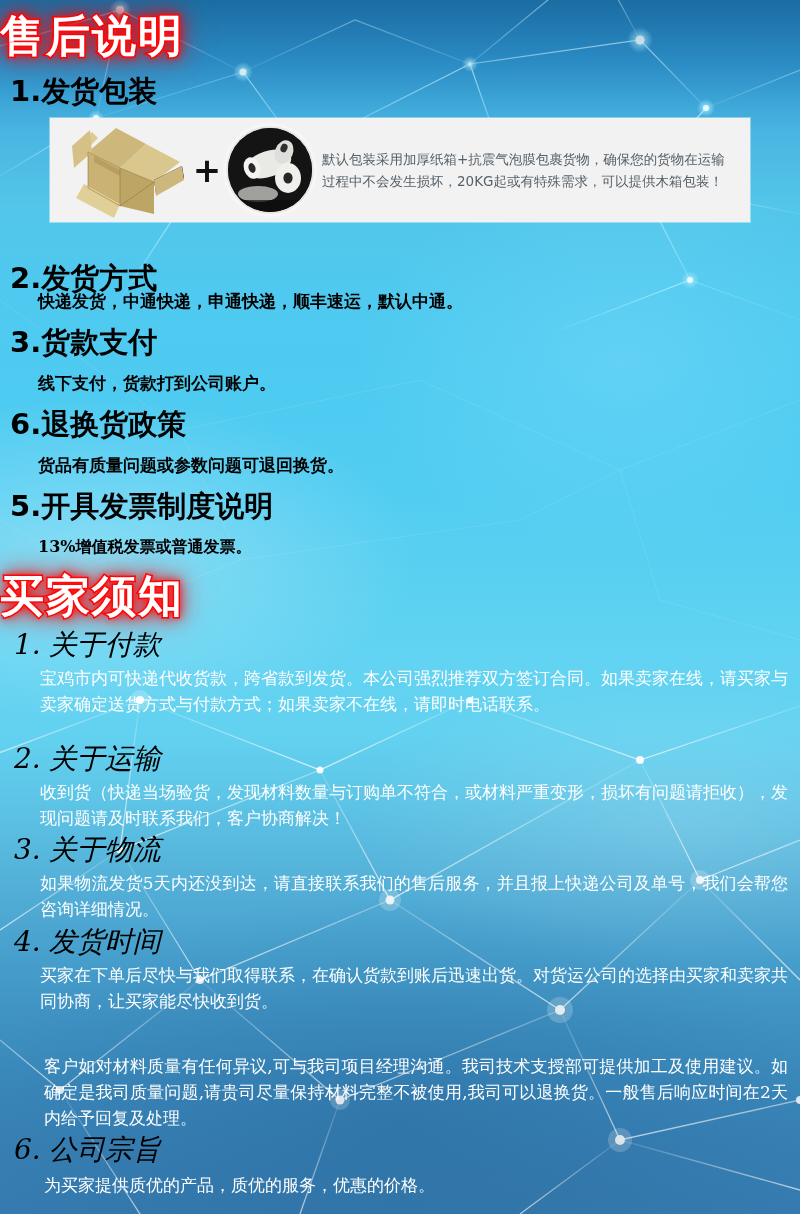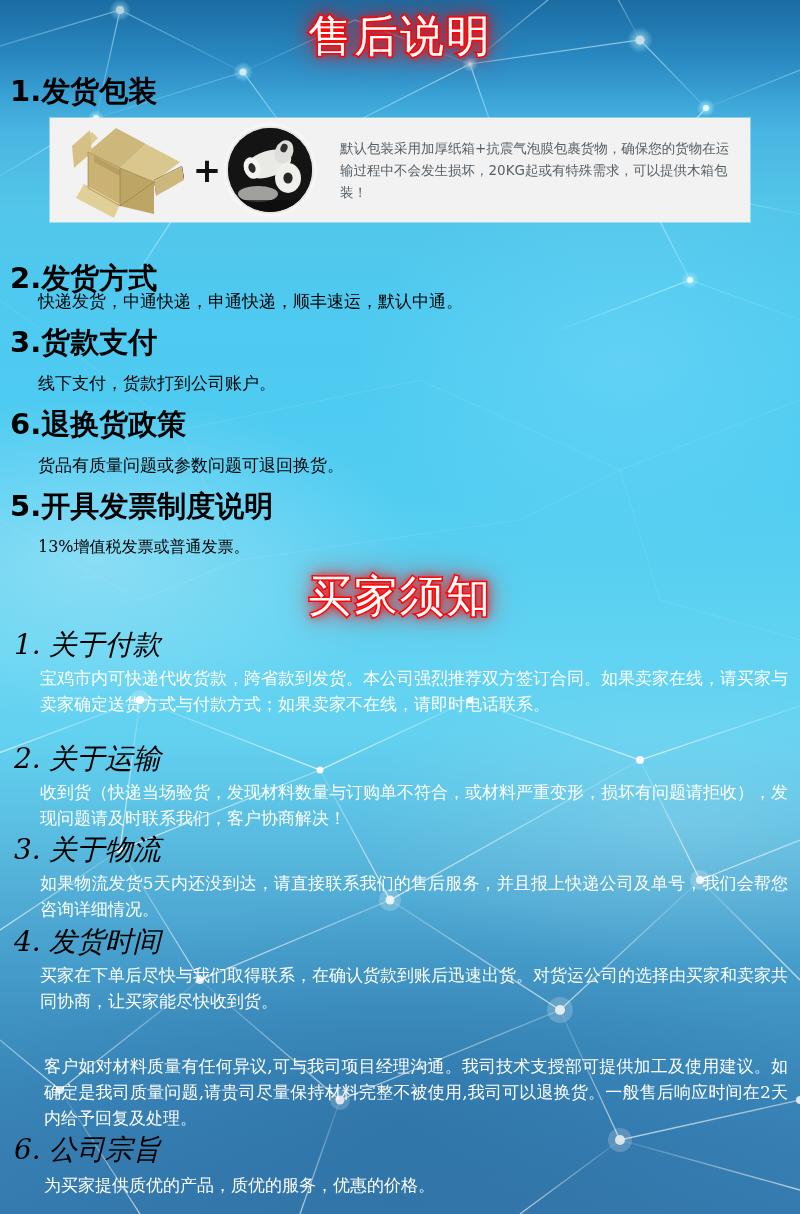--- a/index.html
+++ b/index.html
@@ -43,23 +43,23 @@
   }
   .bg-net{position:absolute;inset:0;}
   .bg-vignette{
     position:absolute;inset:0;
     background:linear-gradient(180deg, rgba(10,60,100,.22) 0%, rgba(0,0,0,0) 9%,
       rgba(0,0,0,0) 62%, rgba(20,70,115,.13) 100%);
   }
 
   
   .banner{
-    position:absolute;left:0;right:0;text-align:center;
+    position:absolute;left:0;right:0;
     font-family:"DejaVu Sans","Liberation Sans",sans-serif;
-    font-weight:normal;color:#ffffff;letter-spacing:2px;
+    font-weight:bold;color:#ffffff;letter-spacing:2px;
     -webkit-text-stroke:3px #ff0000;
     paint-order:stroke fill;
     text-shadow:
       0 0 6px #ff1111,
       0 0 13px #ff0000,
       0 0 22px rgba(255,0,0,.85),
       0 0 34px rgba(255,0,0,.55);
   }
   #banner-top{top:8px;font-size:44px;line-height:56px;}
   #banner-mid{top:568px;font-size:44px;line-height:56px;}
@@ -68,21 +68,21 @@
   .h-sans{
     position:absolute;left:10px;
     font-family:"DejaVu Sans","Liberation Sans",sans-serif;
     font-weight:bold;font-size:29px;line-height:34px;color:#000000;
     white-space:nowrap;
   }
   
   .p-serif{
     position:absolute;left:38px;
     font-family:"DejaVu Serif","Liberation Serif",serif;
-    font-weight:normal;font-size:17px;line-height:26px;color:#000;
+    font-weight:bold;font-size:17px;line-height:26px;color:#000;
     white-space:nowrap;
   }
 
   
   .h-serif{
     position:absolute;left:14px;
     font-family:"DejaVu Serif","Liberation Serif",serif;
     font-size:28px;line-height:33px;color:#000;white-space:nowrap;font-style:italic;
   }
   .h-serif .num{margin-right:8px;}
@@ -105,21 +105,21 @@
     font-family:"DejaVu Sans","Liberation Sans",sans-serif;
     font-weight:bold;font-size:34px;color:#111;line-height:1;
   }
   #foam-wrap{
     width:84px;height:84px;border-radius:50%;flex:0 0 auto;
     overflow:hidden;position:relative;
     background:#1a1a1a;
     box-shadow:0 0 0 2px #e6e6e6, 0 0 5px 3px rgba(255,255,255,.85);
   }
   #pack-text{
-    flex:1 1 auto;margin-left:28px;margin-right:14px;
+    flex:1 1 auto;margin-left:10px;margin-right:14px;
     font-family:"DejaVu Sans","Liberation Sans",sans-serif;
     font-size:13.5px;line-height:22px;color:#555f66;
   }
 </style>
 </head>
 <body>
 
 <div id="page">
 
   <div class="bg-base"></div>

